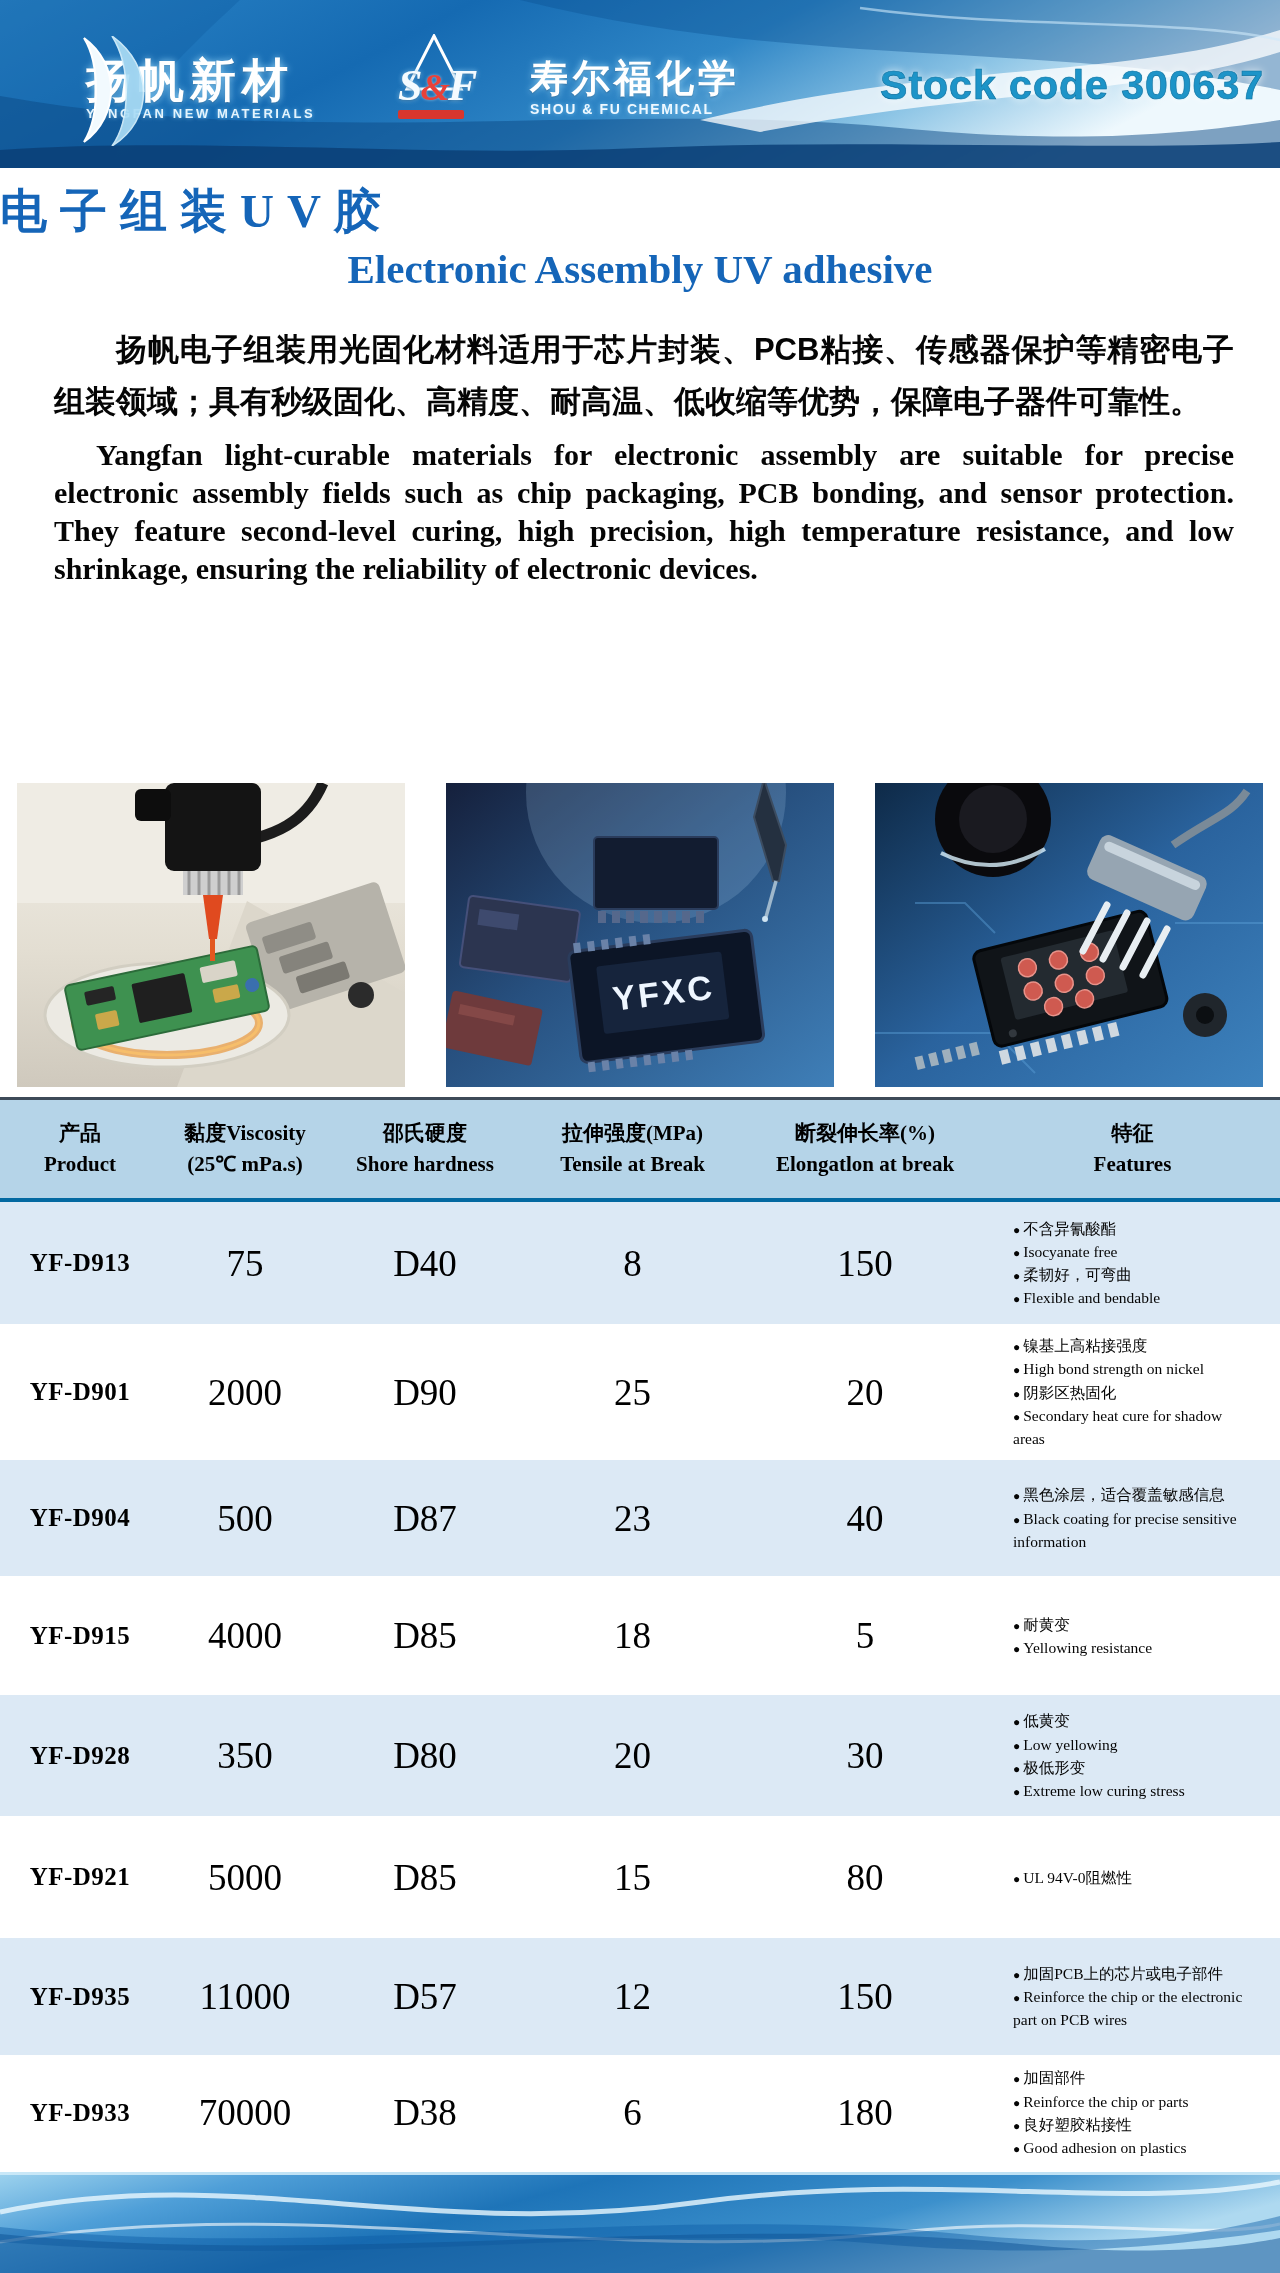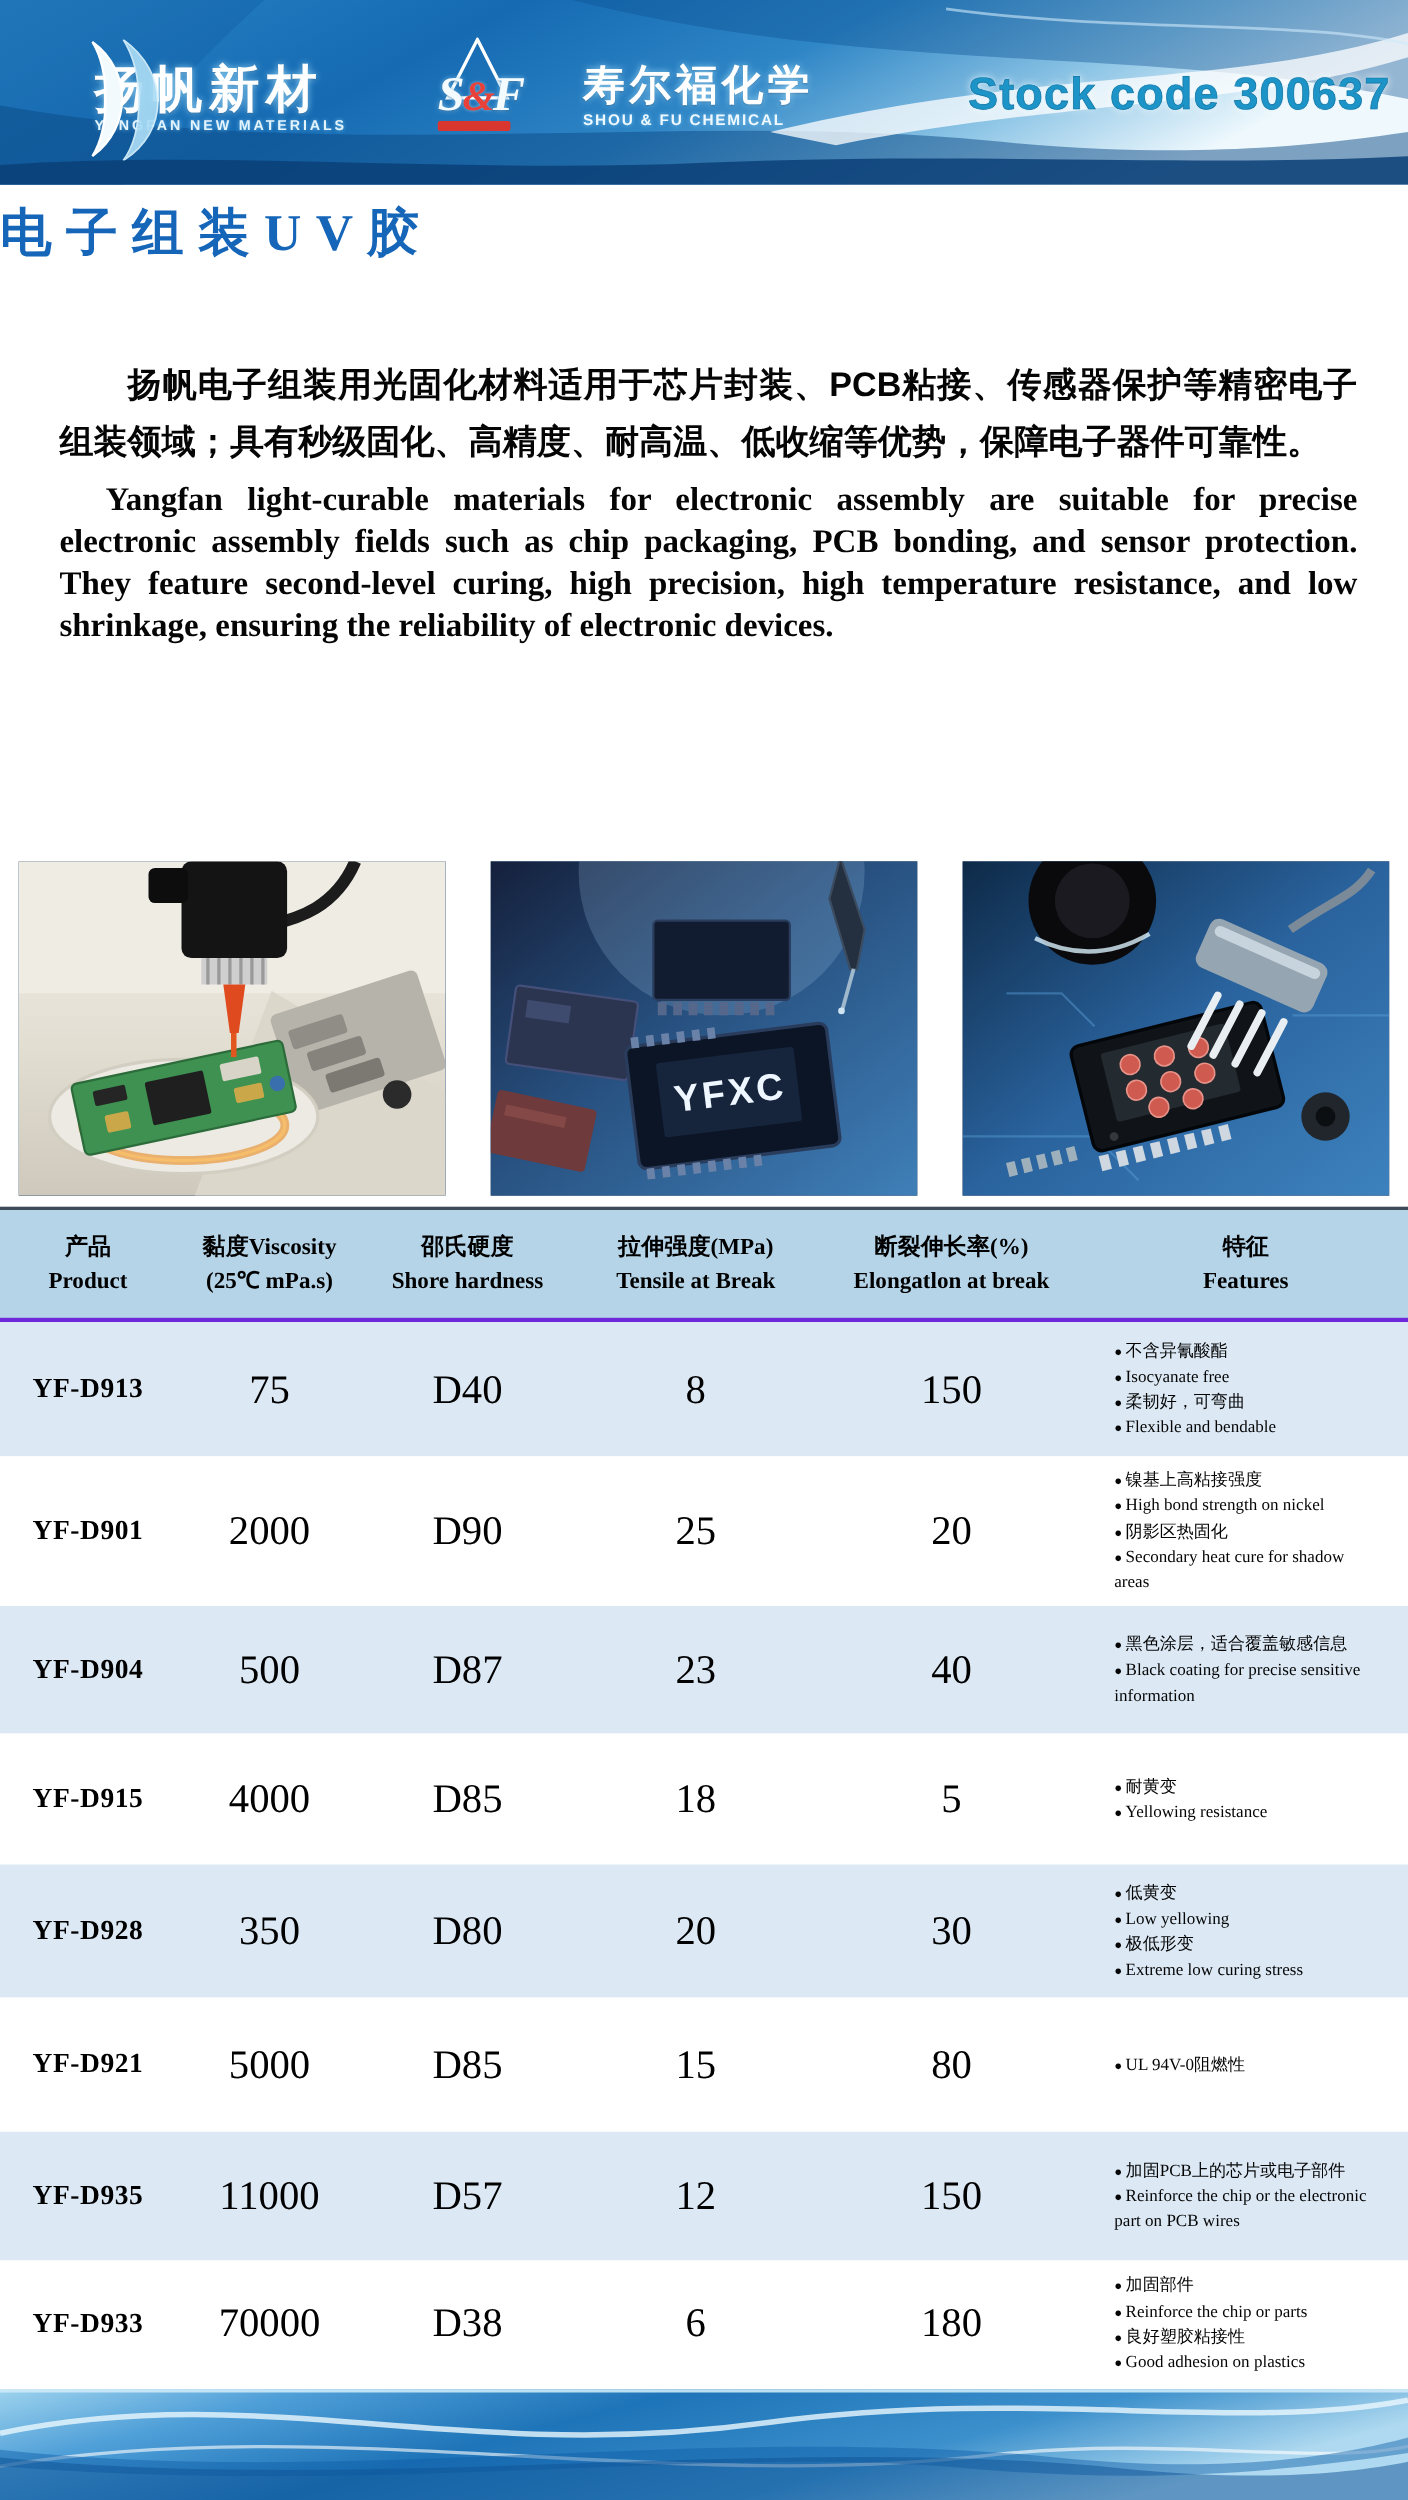--- a/index.html
+++ b/index.html
@@ -79,21 +79,21 @@
 
   
   .photos { position:absolute; top:783px; left:17px; width:1246px; display:flex; gap:41px; }
   .photo { width:388px; height:304px; overflow:hidden; background:#22456b; }
   .photo svg { display:block; }
 
   
   .spec-table { position:absolute; top:1097px; left:0; width:1280px; font-family:"Liberation Serif", serif; }
   .table-topline { height:3px; background:#3d4a58; }
   .grid-cols { display:grid; grid-template-columns:160px 170px 190px 225px 240px 295px; }
-  .table-header { background:#b5d4e8; min-height:98px; align-items:center; border-bottom:4px solid #6d28d9; }
+  .table-header { background:#b5d4e8; min-height:98px; align-items:center; border-bottom:4px solid #0369a1; }
   .th { text-align:center; font-weight:bold; font-size:21px; line-height:31px; color:#000; }
   .trow { align-items:center; background:#ffffff; }
   .trow.alt { background:#dce9f5; }
   .cell-product { text-align:center; font-size:25px; font-weight:bold; letter-spacing:.5px; }
   .cell-num { text-align:center; font-size:37px; }
   .cell-features { font-size:15.5px; line-height:1.5; padding:10px 26px 10px 28px; color:#050505; }
   .feature-line::before { content:"\25CF\00a0"; font-size:12px; }
 
   
   .footer-wave { position:absolute; left:0; bottom:0; width:1280px; height:101px; }
@@ -145,20 +145,21 @@
       <div class="sf-text">
         <div class="shoufu-cn">寿尔福化学</div>
         <div class="shoufu-en">SHOU &amp; FU CHEMICAL</div>
       </div>
     </div>
 
     <div class="stock-code">Stock code 300637</div>
   </div>
 
   <div class="title-cn">电子组装UV胶</div>
+  <div class="title-en">Electronic Assembly UV adhesive</div>
 
   <div class="intro">
     <p class="intro-cn">扬帆电子组装用光固化材料适用于芯片封装、PCB粘接、传感器保护等精密电子组装领域；具有秒级固化、高精度、耐高温、低收缩等优势，保障电子器件可靠性。</p>
     <p class="intro-en">Yangfan light-curable materials for electronic assembly are suitable for precise electronic assembly fields such as chip packaging, PCB bonding, and sensor protection. They feature second-level curing, high precision, high temperature resistance, and low shrinkage, ensuring the reliability of electronic devices.</p>
   </div>
 
   <div class="photos">
 
     <div class="photo">
       <svg width="388" height="304" viewBox="0 0 388 304" aria-hidden="true">

